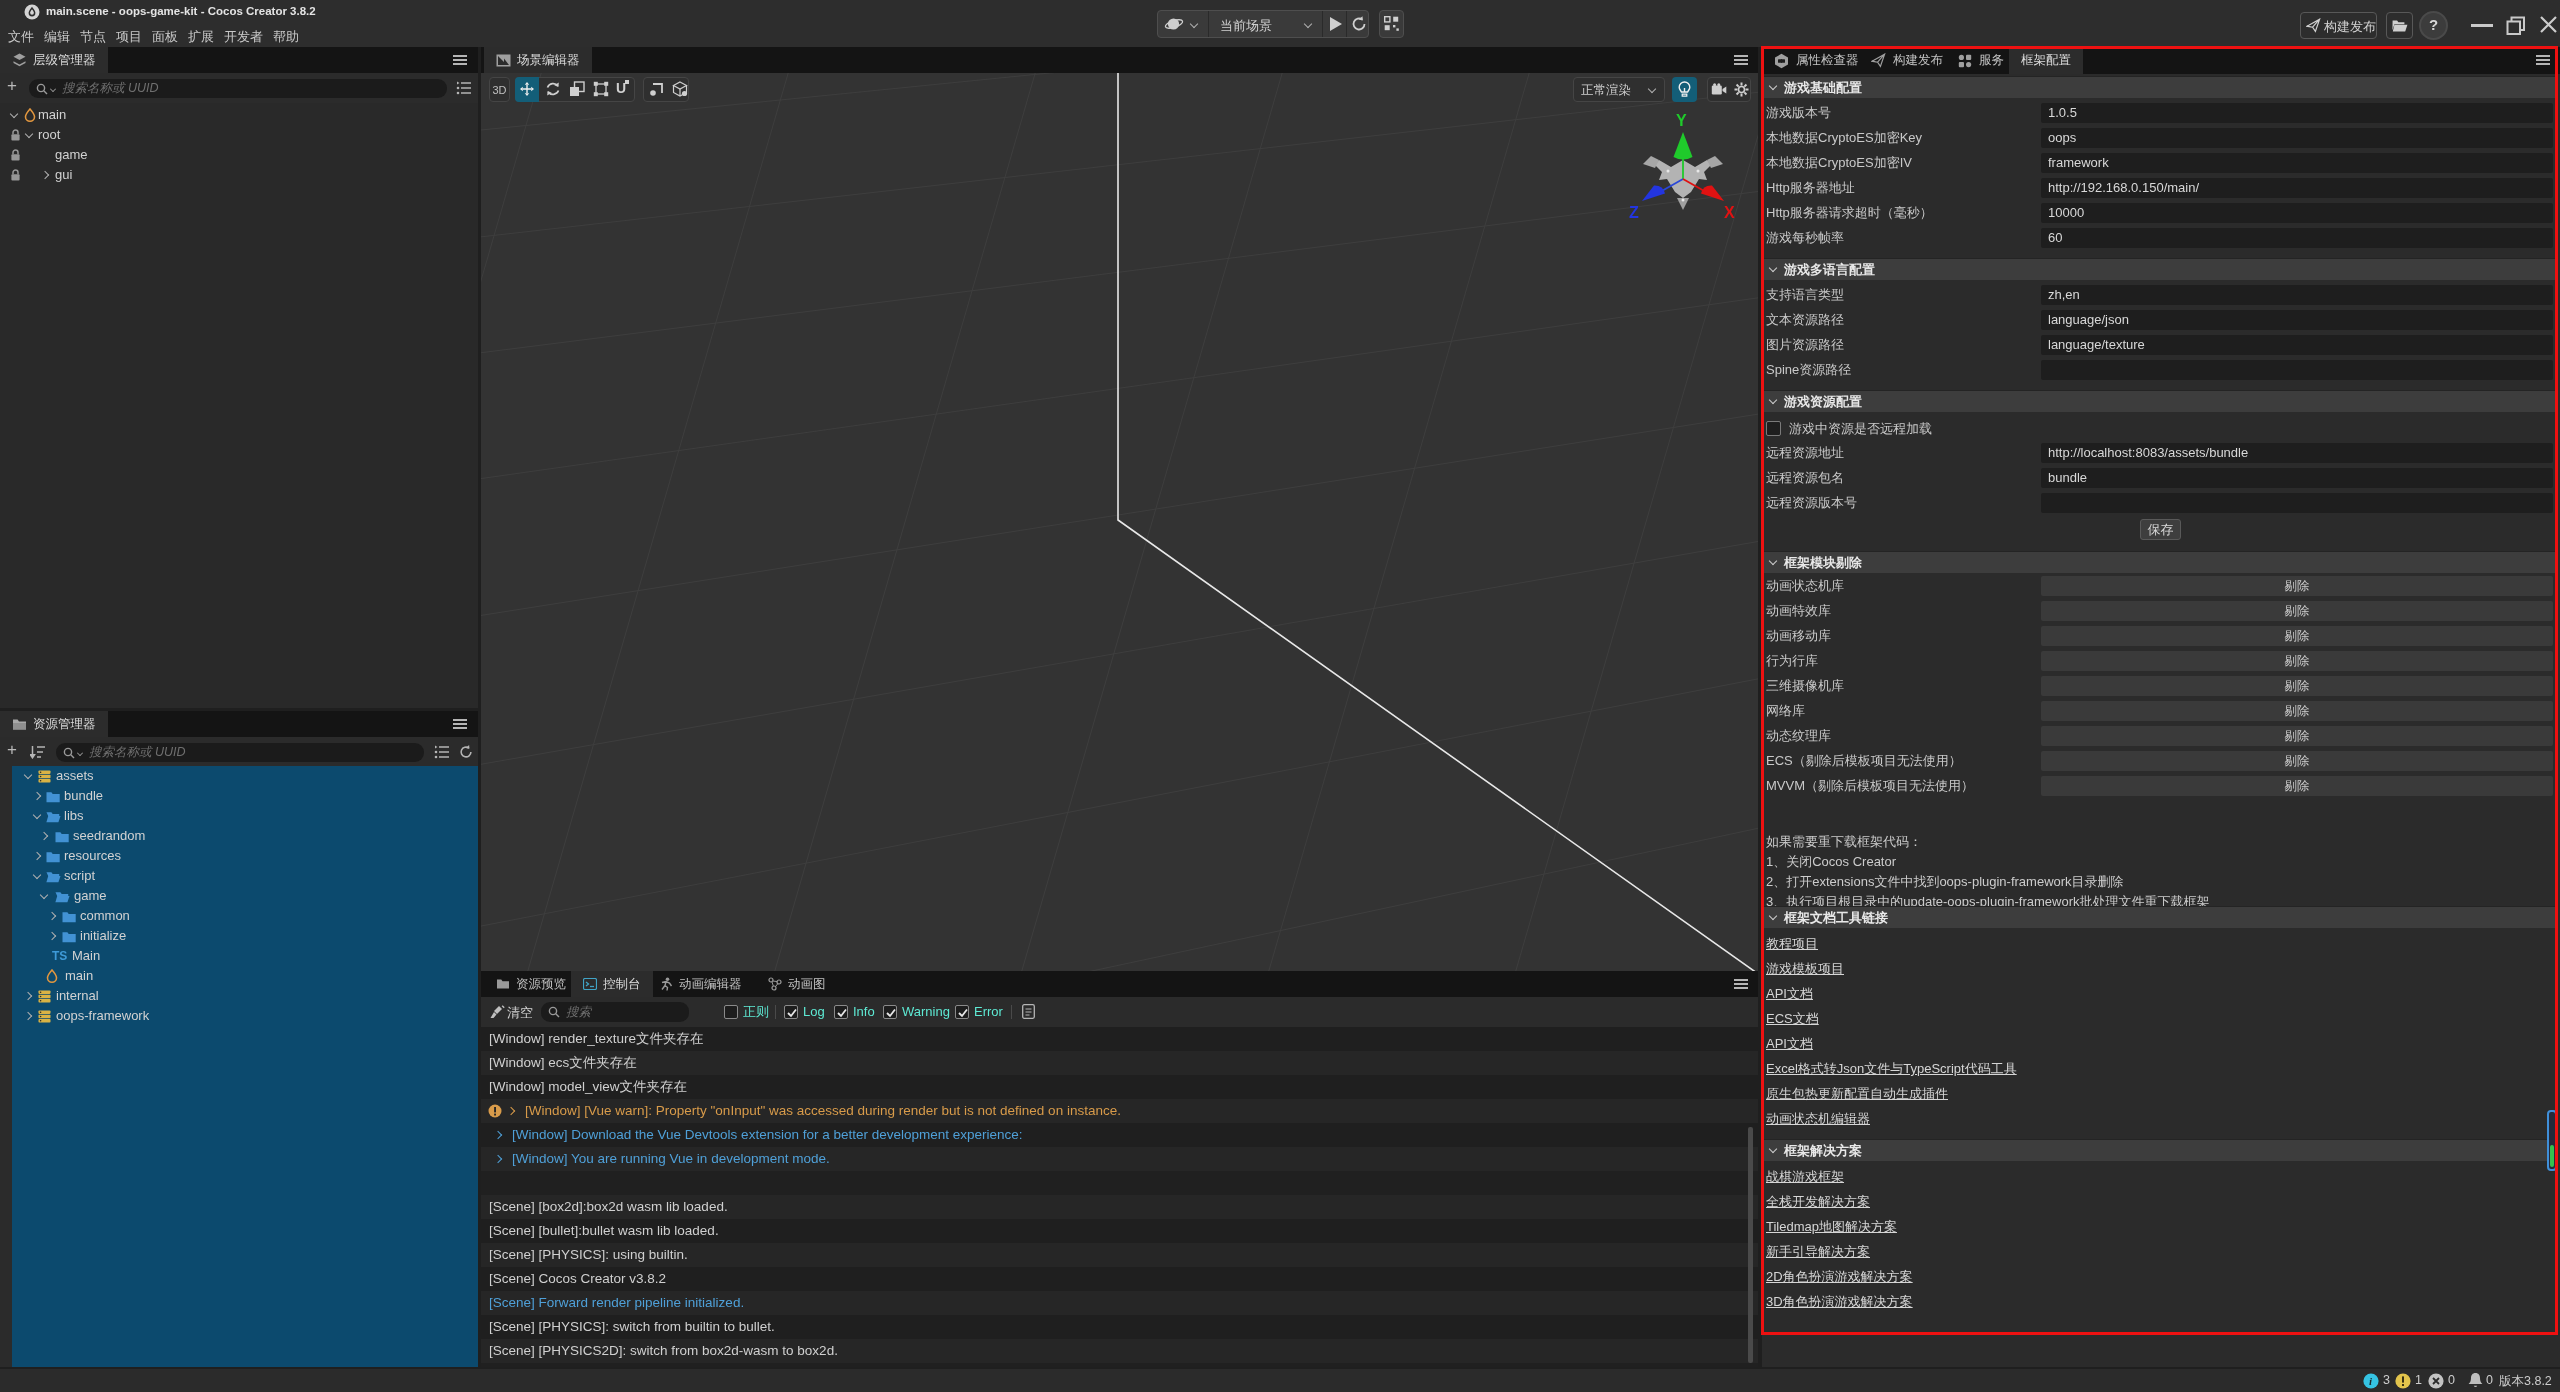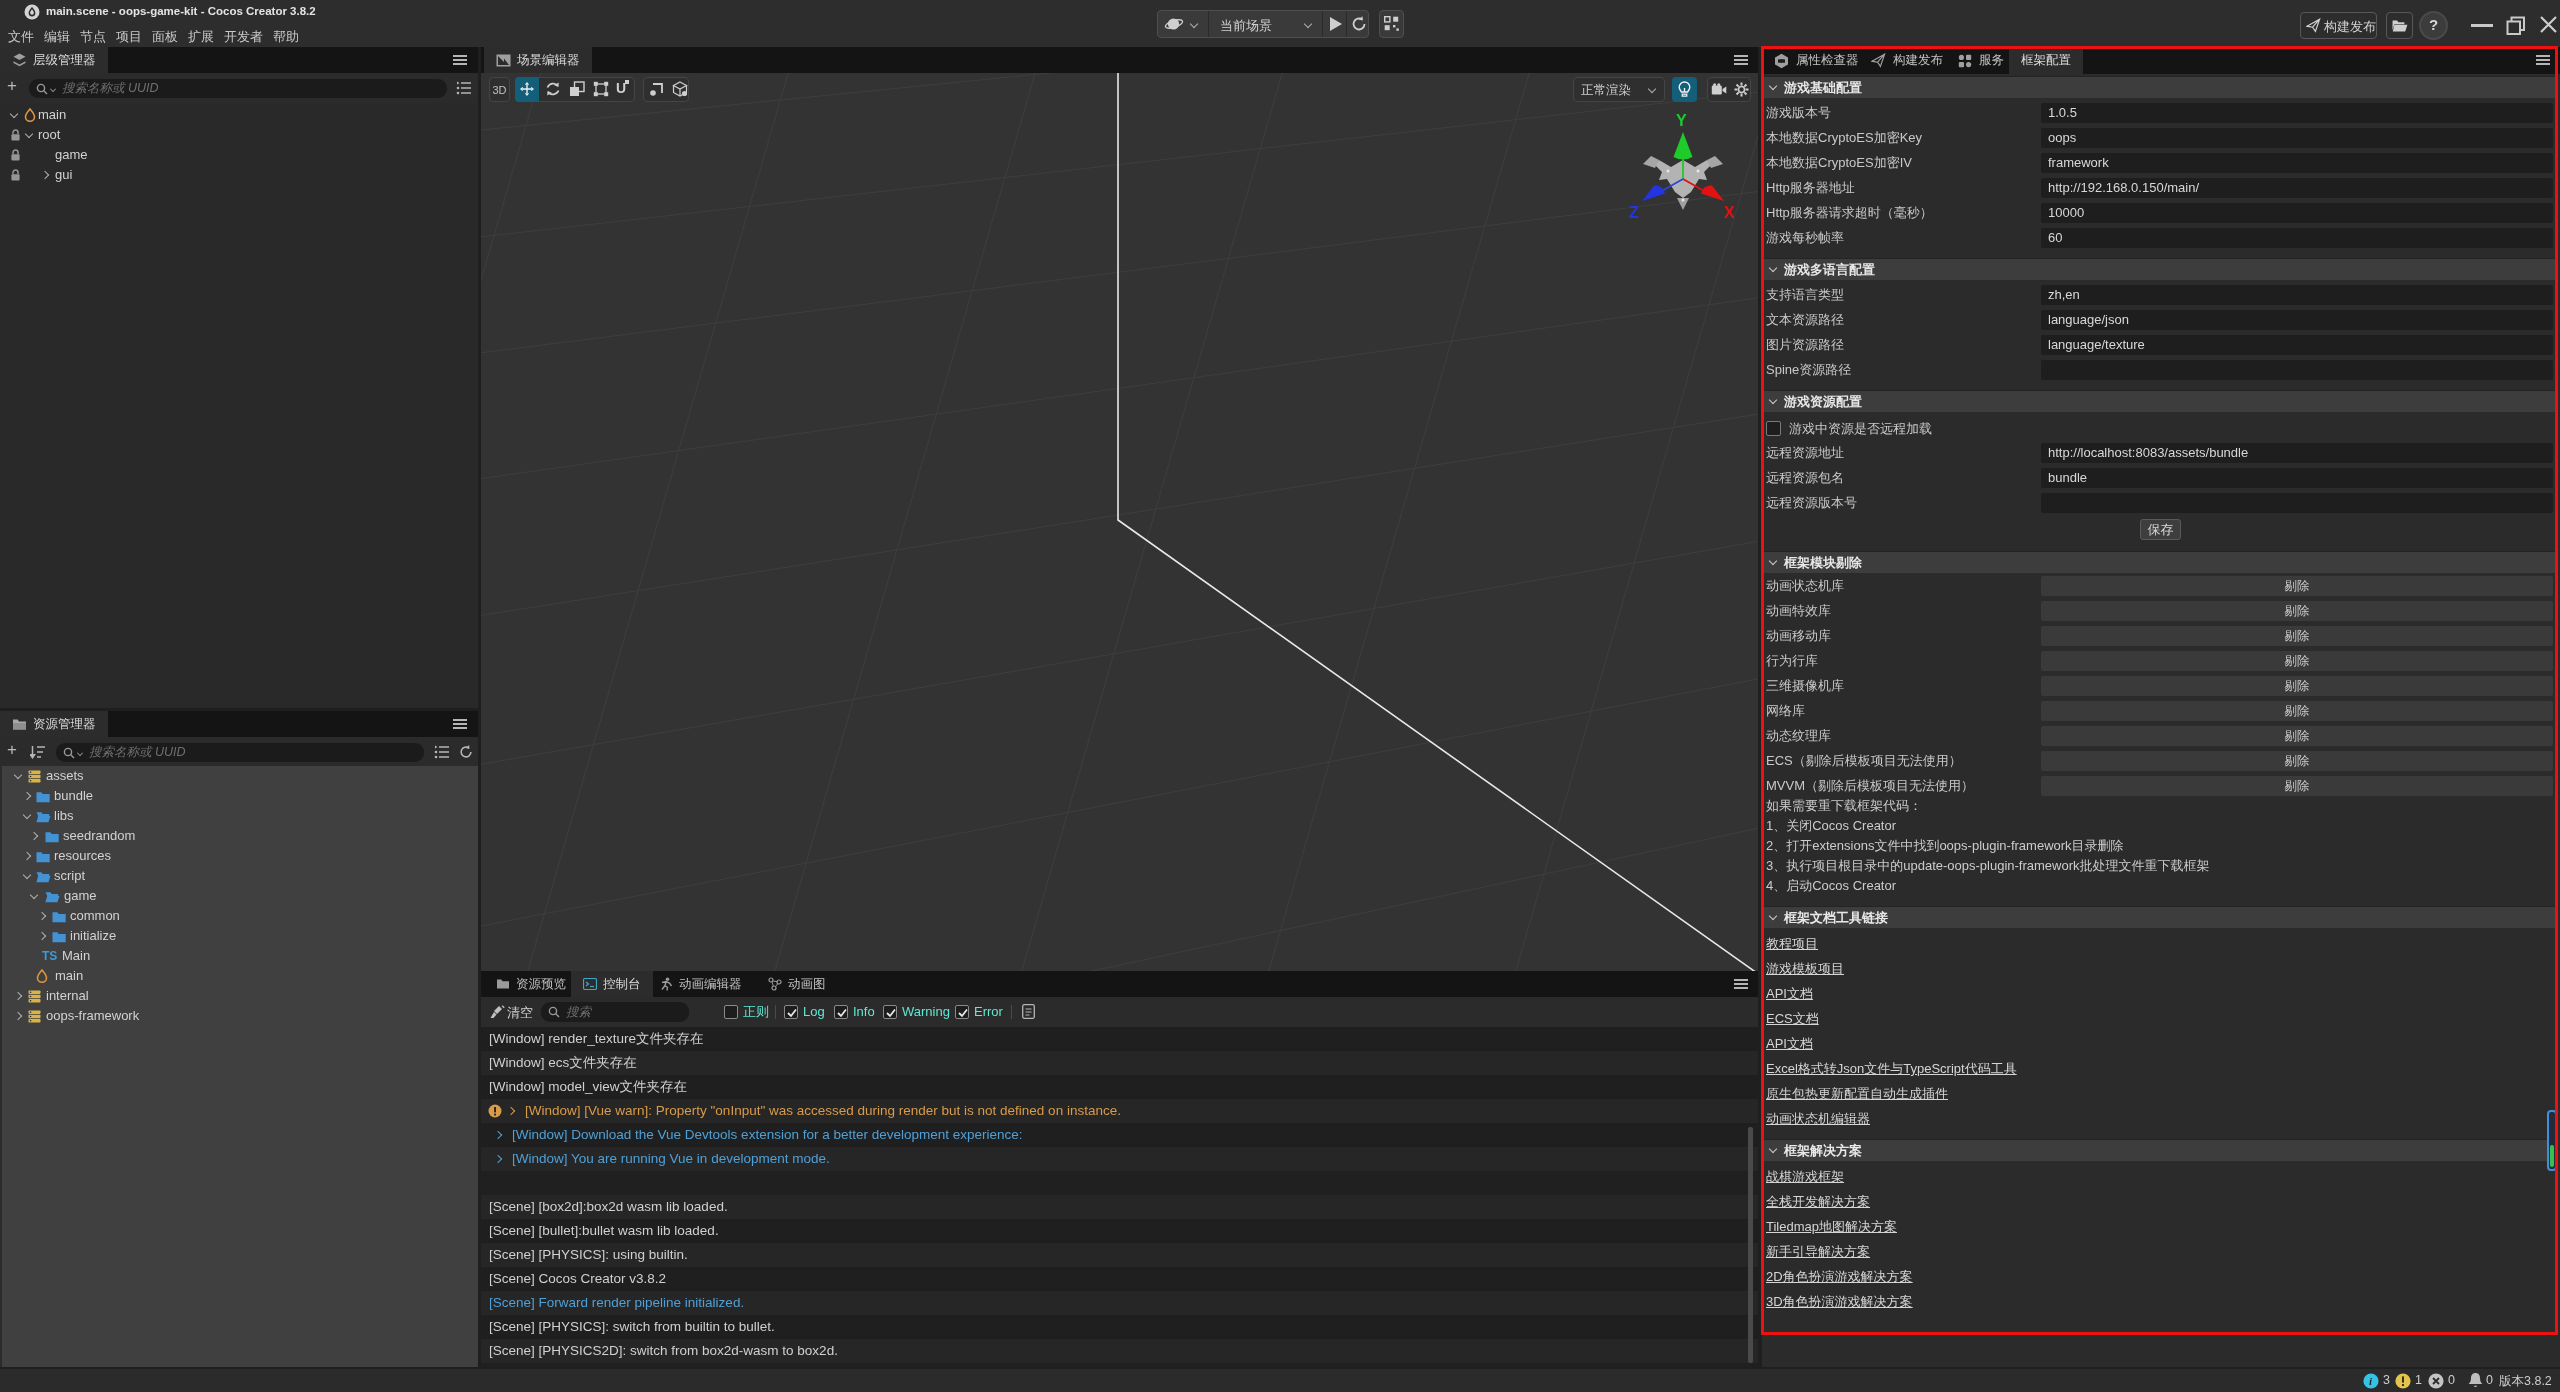--- a/index.html
+++ b/index.html
@@ -40,21 +40,21 @@
   border-top:1px solid #242424; line-height:21px; font-size:13px; font-weight:bold; color:#e8e8e8; }
 .sect .ch { position:absolute; left:8px; top:6px; border-color:#cdcdcd; }
 .sect b { position:absolute; left:22px; }
 .flabel { position:absolute; left:1766px; width:270px; font-size:13px; color:#c9c9c9; height:20px; line-height:20px; }
 .finput { position:absolute; left:2041px; width:512px; height:20px; background:#1e1e1e;
   border-radius:2px; font-size:13px; color:#d8d8d8; line-height:20px; padding-left:7px; }
 .fbtn { position:absolute; left:2041px; width:512px; height:20px; background:#3a3a3a;
   border-radius:2px; font-size:12.5px; color:#cccccc; line-height:20px; text-align:center; }
 .rlink { position:absolute; left:1766px; font-size:13px; color:#d6d6d6; text-decoration:underline;
   height:20px; line-height:20px; }
-.rtext { position:absolute; left:1766px; font-size:13px; color:#cccccc; height:20px; line-height:20px; }
+.rtext { position:absolute; left:1766px; font-size:13px; color:#cccccc; height:20px; line-height:20px;margin-top:36px; }
 
 
 .clog { position:absolute; left:478px; width:1280px; height:24px; line-height:24px;
   font-size:13.5px; color:#d0d0d0; padding-left:8px; white-space:nowrap; overflow:hidden; }
 .cwarn { color:#d89b4a; }
 .cinfo { color:#4fa0d8; }
 .cbx { position:absolute; width:14px; height:14px; background:#1d1d1d; border:1px solid #8a8a8a;
   border-radius:2px; }
 .cbx.on svg { position:absolute; left:1px; top:1px; }
 .cklabel { position:absolute; font-size:13px; color:#5eead4; height:30px; line-height:30px; }
@@ -225,21 +225,21 @@
     <path d="M5 2 h10 M5 7 h10 M5 12 h10" stroke="#b5b5b5" stroke-width="1.6"></path>
     <path d="M1 0.5 L3.5 2 L1 3.5 Z" fill="#b5b5b5"></path>
         <circle cx="2" cy="7" r="1.3" fill="#b5b5b5"></circle>
         <circle cx="2" cy="12" r="1.3" fill="#b5b5b5"></circle>
   </svg>
   <svg class="abs" style="left:458px;top:7px" width="16" height="16" viewBox="0 0 18 18">
     <path d="M14.5 9 a5.5 5.5 0 1 1 -2.2 -4.4" fill="none" stroke="#b5b5b5" stroke-width="1.8"></path>
     <path d="M12.5 1.2 L12.8 5.4 L8.7 4.4 Z" fill="#b5b5b5"></path>
   </svg>
 </div>
-<div class="abs" style="left:2px;top:766px;width:478px;height:601px;background:#404040" id="assetstree">
+<div class="abs" style="left:12px;top:766px;width:478px;height:601px;background:#0c4a6e" id="assetstree">
   <div class="trow" style="top:0">
         <span class="ch chd" style="left:13px;top:6px"></span>
     <svg style="left:26px;top:4px;position:absolute" width="13" height="13" viewBox="0 0 13 13">
           <rect x="0.5" y="0.5" width="12" height="3.4" rx="0.8" fill="#d9b345"></rect>
           <rect x="0.5" y="4.8" width="12" height="3.4" rx="0.8" fill="#d9b345"></rect>
           <rect x="0.5" y="9.1" width="12" height="3.4" rx="0.8" fill="#d9b345"></rect>
           <circle cx="2.6" cy="2.2" r="0.8" fill="#292929"></circle>
           <circle cx="2.6" cy="6.5" r="0.8" fill="#292929"></circle>
           <circle cx="2.6" cy="10.8" r="0.8" fill="#292929"></circle>
         </svg>

